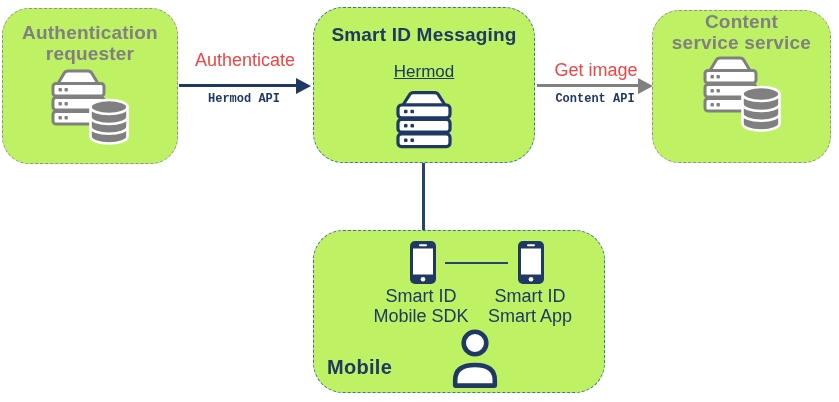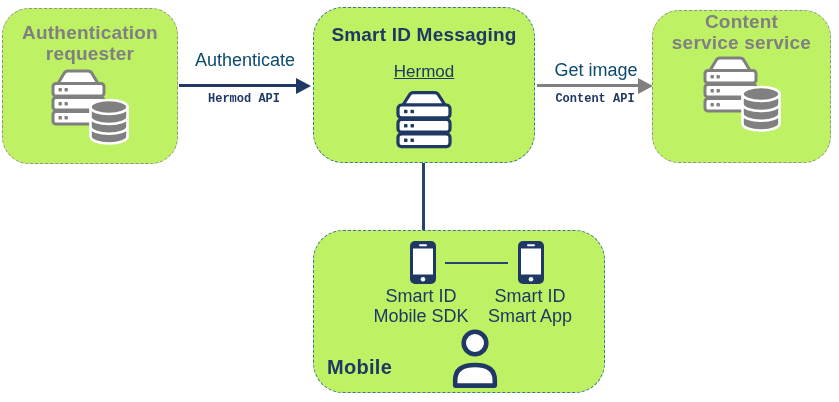--- a/index.html
+++ b/index.html
@@ -25,21 +25,21 @@
   #node-auth .ntitle      { margin-top:13px; }
   #node-messaging .ntitle { margin-top:16px; }
   #node-content .ntitle   { }
   .subtitle { color:#1F3864; font-size:17px; margin-top:17px;text-decoration:underline; }
 
   #node-auth .icon-wrap      { margin-top:3px; }
   #node-messaging .icon-wrap { margin-top:7px; }
   #node-content .icon-wrap   { margin-top:1px; }
 
   
-  .edge-label { position:absolute; color:#0c4a6e; font-size:18px; text-align:center; }
+  .edge-label { position:absolute; color:#ef4444; font-size:18px; text-align:center; }
   #lbl-authenticate { left:180px; top:50px;  width:130px; }
   #lbl-getimage     { left:536px; top:60px;  width:120px; }
 
   .edge-api { position:absolute; color:#1F3864; text-align:center;
               font-family:"Liberation Mono","DejaVu Sans Mono", monospace;
               font-weight:bold; font-size:12px; }
   #api-hermod  { left:178px; top:92px; width:132px; }
   #api-content { left:530px; top:92px; width:130px; }
 
   .shaft { position:absolute; }

